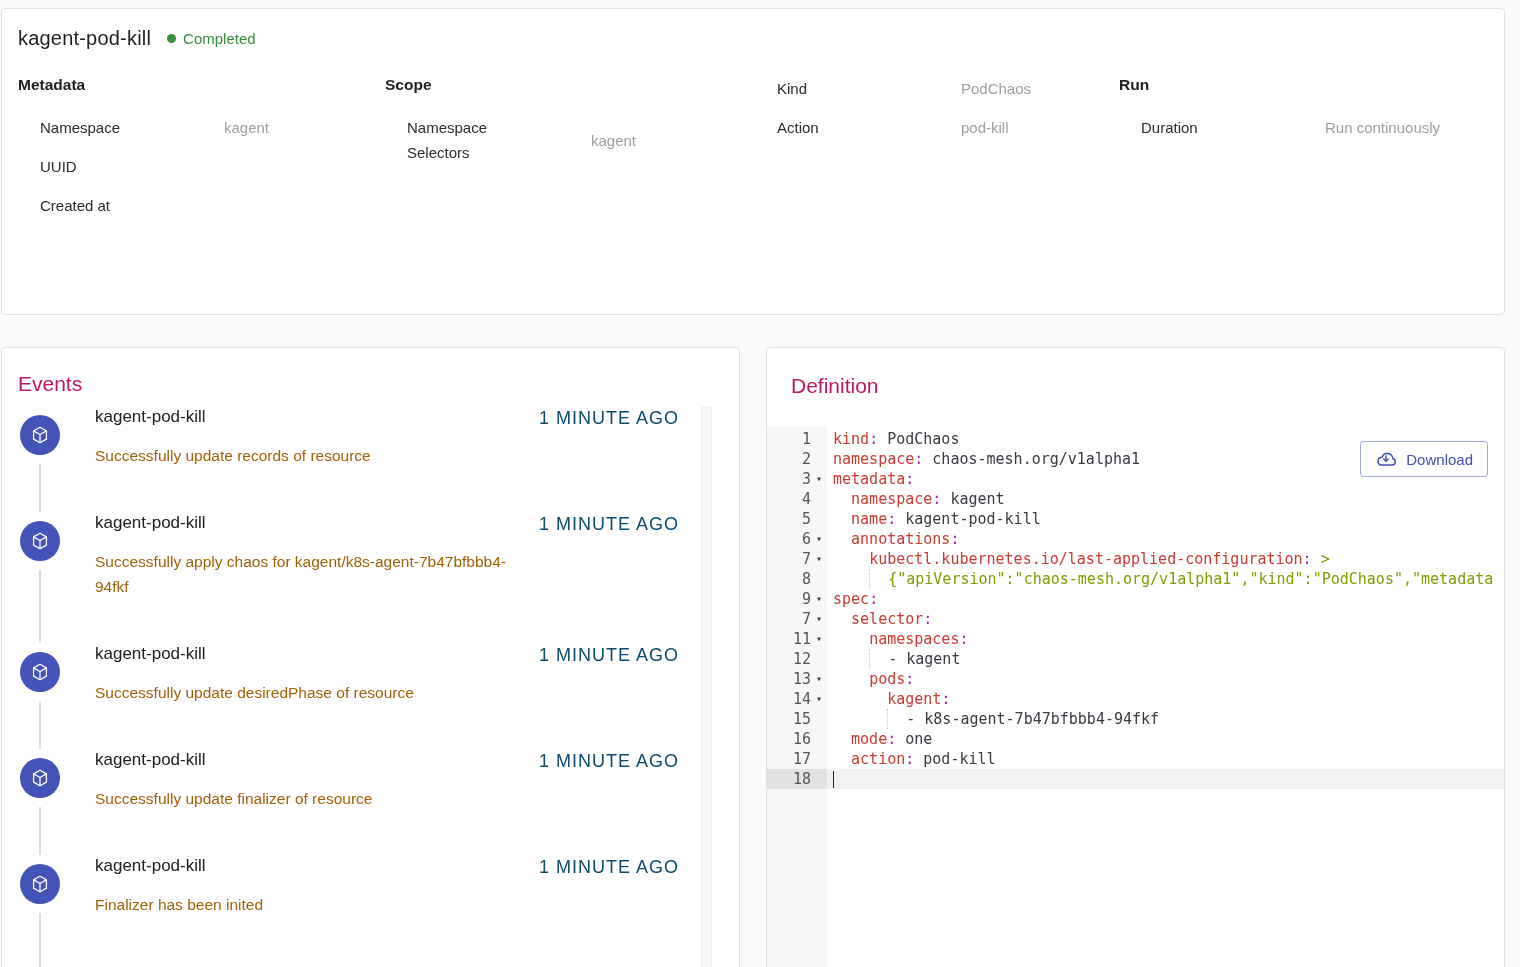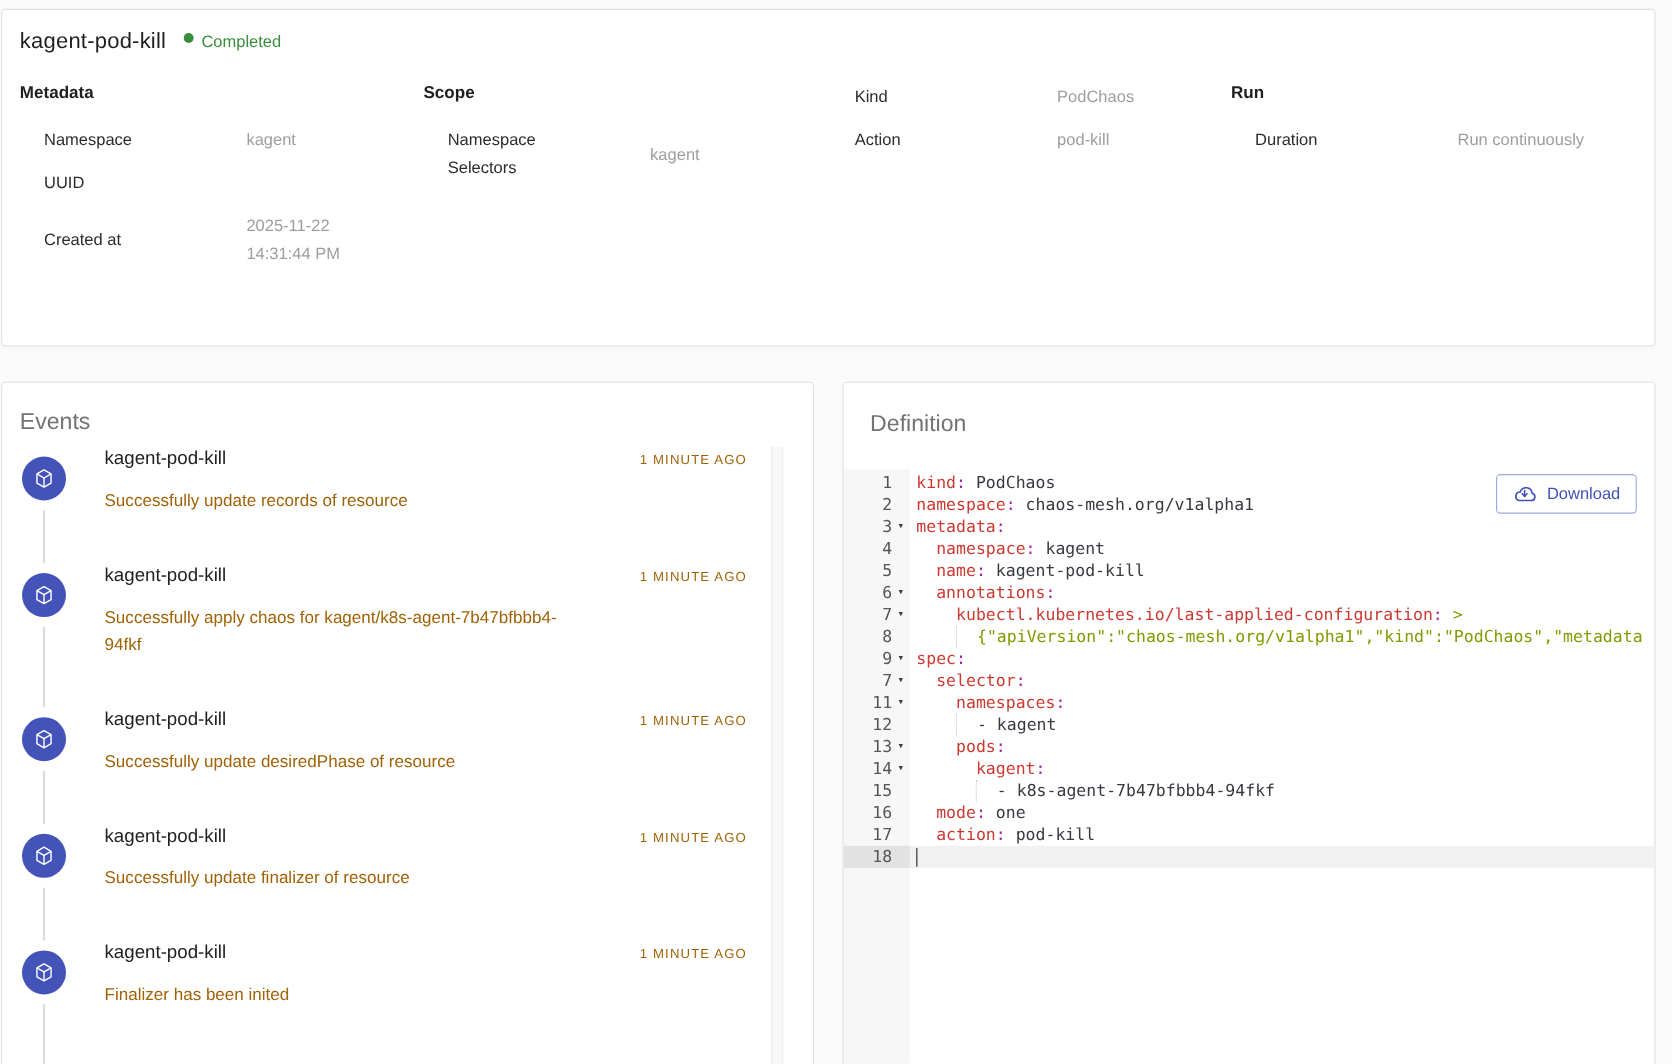--- a/index.html
+++ b/index.html
@@ -14,46 +14,46 @@
     position:absolute;
     background:#fff;
     border:1px solid #e0e0e0;
     border-radius:4px;
     overflow:hidden;
   }
   
   #top-card { left:1px; top:8px; width:1504px; height:307px; padding:16px; }
   .title-row { display:flex; align-items:center; gap:16px; height:27px; }
   .page-title { font-size:20px; font-weight:500; color:#1f1f1f; letter-spacing:.2px; }
-  .status { display:flex; align-items:flex-start; gap:7px; font-size:15px; font-weight:500; color:#388e3c; }
+  .status { display:flex; align-items:center; gap:7px; font-size:15px; font-weight:500; color:#388e3c; }
   .status-dot { width:9px; height:9px; border-radius:50%; background:#388e3c; }
   .summary-grid { margin-top:24px; display:grid; grid-template-columns:367px 370px 364px 1fr; }
   .sec-title { font-size:15.5px; font-weight:700; color:#1f1f1f; margin-bottom:21px; }
   .sec-rows { padding-left:22px; }
   .srow { display:grid; grid-template-columns:184px 1fr; align-items:center; margin-bottom:14px; }
   .lab { font-size:15px; color:#2b2b2b; line-height:25px; white-space:pre-line; }
   .val { font-size:15px; color:#9e9e9e; line-height:25px; white-space:pre-line; }
   
   #events-card { left:1px; top:347px; width:739px; height:760px; }
-  .panel-title { font-size:21px; font-weight:500; color:#737373; }
+  .panel-title { font-size:21px; font-weight:500; color:#be185d; }
   #events-card .panel-head { padding:24px 16px 0 16px; }
   .events-body { position:absolute; left:0; right:26px; top:58px; bottom:0; overflow:hidden; }
   .timeline { position:absolute; left:37px; top:3px; bottom:0; width:2px; background:#dcdcdc; }
   .event { display:flex; padding-left:18px; padding-right:34px; margin-bottom:44px; position:relative; }
   .event:first-of-type { margin-top:47px; }
   .event-icon {
     width:40px; height:40px; flex:none; border-radius:50%;
     background:#4353b8; box-shadow:0 0 0 9px #fff;
     display:flex; align-items:center; justify-content:center;
     margin-top:9px; position:relative; z-index:1;
   }
   .event-content { margin-left:35px; flex:1; }
   .event-head { display:flex; justify-content:space-between; align-items:flex-start; }
   .event-name { font-size:17px; line-height:22px; color:#212121; }
-  .event-time { font-size:12px; line-height:18px; letter-spacing:1px; color:#a16207; white-space:nowrap; margin-top:3px; }
+  .event-time { font-size:18px; line-height:18px; letter-spacing:1px; color:#0c4a6e; white-space:nowrap; margin-top:3px; }
   .event-desc { margin-top:15px; font-size:15.5px; line-height:25px; color:#a16207; max-width:430px; }
   .scroll-track {
     position:absolute; top:58px; bottom:0; right:27px; width:11px;
     background:#f7f7f7; border-left:1px solid #ececec; border-right:1px solid #ececec;
   }
   
   #def-card { left:766px; top:347px; width:739px; height:760px; }
   #def-card .panel-head { padding:26px 24px 0 24px; }
   .editor {
     position:absolute; left:0; right:0; top:78px; bottom:0;
@@ -69,21 +69,21 @@
   .code { padding-left:6px; flex:1; color:#383a42; }
   .crow.active { background:#f1f1f1; }
   .crow.active .gut { background:#e2e2e2; }
   .tok-k { color:#cb3a32; }
   .tok-p { color:#a626a4; }
   .tok-t { color:#383a42; }
   .tok-s { color:#859900; }
   .guide { display:inline-block; width:0; height:20px; border-left:1px dotted #c4c4c4; vertical-align:top; }
   .caret { display:inline-block; width:0; height:17px; border-left:1.5px solid #222; vertical-align:middle; }
   .download-btn {
-    position:absolute; top:83px; right:16px;
+    position:absolute; top:93px; right:16px;
     display:flex; align-items:center; gap:9px;
     background:#fff; border:1px solid rgba(63,81,181,.5); border-radius:4px;
     color:#3f51b5; font-family:"Liberation Sans", sans-serif;
     font-size:15px; font-weight:500; padding:6px 14px; cursor:pointer; z-index:2;
   }
 </style>
 </head>
 <body>
 
 <div class="card" id="top-card">
@@ -100,22 +100,20 @@
         <div class="sec-rows">
           <div class="srow">
             <div class="lab">Namespace</div>
             <div class="val">kagent</div>
           </div>
           <div class="srow">
             <div class="lab">UUID</div>
           </div>
           <div class="srow">
             <div class="lab">Created at</div>
-            <div class="val">2025-11-22
-14:31:44 PM</div>
           </div>
         </div>
       </div>
       <div class="sec">
         <div class="sec-title">Scope</div>
         <div class="sec-rows">
           <div class="srow">
             <div class="lab">Namespace
 Selectors</div>
             <div class="val">kagent</div>

